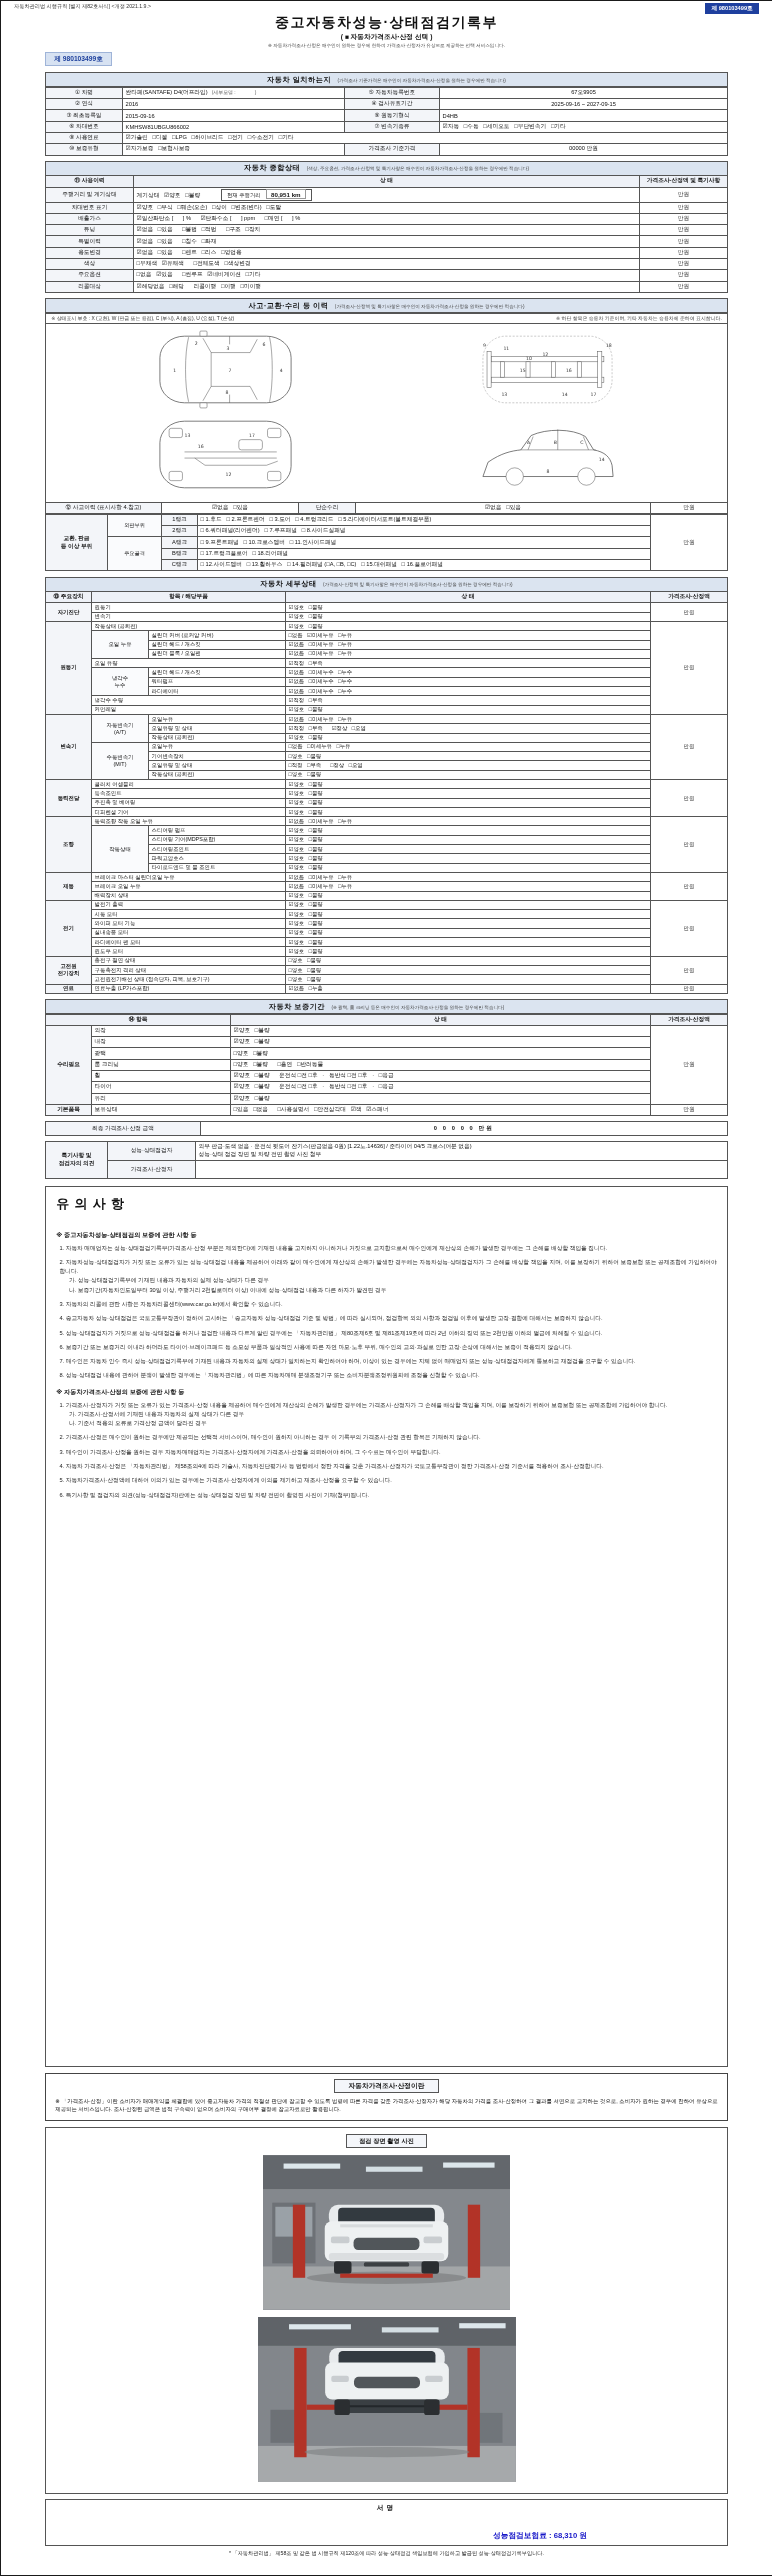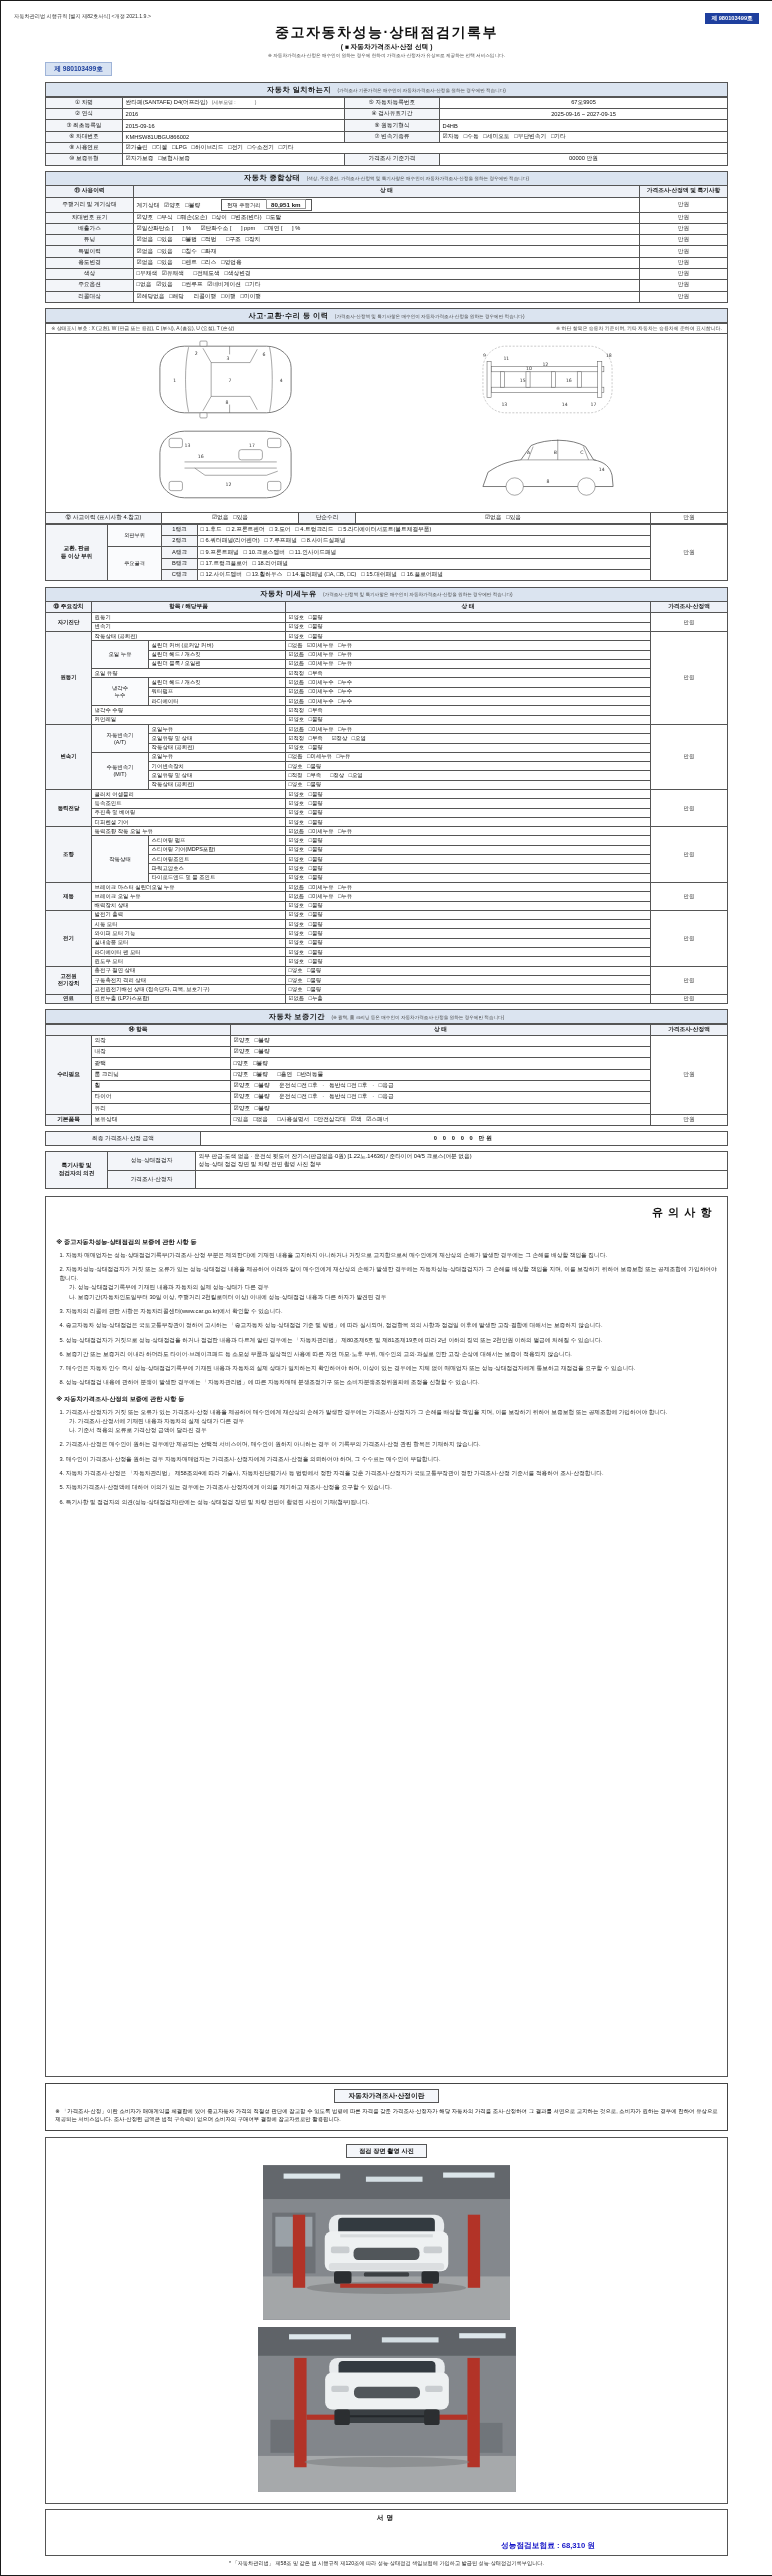--- a/index.html
+++ b/index.html
@@ -2,21 +2,21 @@
 <html style="font-size:8.2px"><head>
 <meta charset="utf-8">
 <style>
   * { box-sizing: border-box; }
   html,body { margin:0; padding:0; background:#ededed; }
   .page {
     width:773px; height:2576px; margin:0 auto; background:#fff;
     border:1px solid #1a1a1a; position:relative; overflow:hidden;
     font-family:"Liberation Sans","DejaVu Sans",sans-serif; color:#111;
   }
-  .inner { padding:12px 44px 0 44px; }
+  .inner { padding:2px 44px 0 44px; }
   .topline { display:flex; justify-content:space-between; align-items:flex-start; margin:0 -31px; }
   .ref { font-size:5.2px; color:#333; }
   .badge { background:#1e3f9e; color:#fff; font-size:5.7px; font-weight:bold; padding:1.5px 6.2px; }
   .title-wrap { text-align:center; margin-top:0; }
   .main-title { font-size:14px; font-weight:bold; letter-spacing:1.5px; margin:0; }
   .subtitle { font-size:6.7px; font-weight:bold; margin-top:1px; }
   .title-note { font-size:4.6px; color:#444; margin-top:1px; }
   .docno { display:inline-block; background:#d7e2f2; color:#1d3f9c; font-weight:bold; font-size:6.7px;
            padding:1.5px 8.2px; border:0.5px solid #9fb4d8; margin:4.1px 0 1px 0; }
   .sec { margin-top:5.2px; }
@@ -41,33 +41,33 @@
   .legend-bar { border:0.5px solid #555; border-top:0.5px solid #555; margin-top:-0.5px; padding:1.5px 5.2px;
                 font-size:4.9px; color:#333; display:flex; justify-content:space-between; }
   .diagrams { border:0.5px solid #555; margin-top:-0.5px; display:grid; grid-template-columns:1fr 1fr;
               gap:3.1px 5.2px; padding:5.2px 20.6px; justify-items:center; background:#fff; }
   .detail-table td { height:9.3px; font-size:5.4px; padding:0.5px 2.6px; }
   .final-table td { height:13.4px; }
   .final-val { font-weight:bold; letter-spacing:2.1px; }
   .special-table td { height:18.5px; }
   .special-text { font-size:5.2px; text-align:left; white-space:pre-wrap; }
   .notice-box { border:0.5px solid #555; margin-top:6.2px; padding:7.2px 10.3px; min-height:881px; }
-  .notice-title { text-align:right; font-weight:bold; font-size:11px; letter-spacing:5.2px; margin:1px 0 18px 0; }
+  .notice-title { text-align:left; font-weight:bold; font-size:13px; letter-spacing:5.2px; margin:1px 0 18px 0; }
   .notice-h { font-weight:bold; font-size:6.2px; margin:7.2px 0 4.1px 0; }
   ol.notice-list { margin:0; padding:0 0 0 3.1px; list-style:none; }
   ol.notice-list li { font-size:5.7px; line-height:1.6; margin-bottom:5.2px; white-space:pre-wrap; text-align:justify; color:#222; }
   .def-box { border:0.8px solid #444; margin-top:6.2px; padding:5.2px 9.3px 6.2px 9.3px; text-align:center; }
   .def-title { display:inline-block; border:0.5px solid #555; font-weight:bold; font-size:6.7px; padding:1.5px 13.4px; background:#f4f6fa; }
   .def-text { font-size:5.4px; line-height:1.55; margin-top:4.1px; text-align:justify; white-space:pre-wrap; }
   .photo-box { border:0.5px solid #555; margin-top:6.2px; padding:6.2px 5.2px 4.1px 5.2px; text-align:center; }
   .photo-caption { display:inline-block; border:0.5px solid #555; padding:1.5px 12.4px; font-weight:bold; font-size:6.2px; margin-bottom:6.2px; background:#f4f6fa; }
   .photo { display:block; margin:0 auto 7.2px auto; background:#888c90; }
   .sign-box { border:0.5px solid #555; margin-top:5.2px; height:47px; position:relative; padding:3.1px; text-align:center; }
   .sign-label { font-size:6.7px; font-weight:bold; letter-spacing:3.1px; }
-  .insurance { position:absolute; right:132px; bottom:4.1px; color:#1515c8; font-weight:bold; font-size:7.7px; }
+  .insurance { position:absolute; right:140px; bottom:4.1px; color:#1515c8; font-weight:bold; font-size:7.7px; }
   .footnote { text-align:center; font-size:5.2px; margin-top:4.1px; color:#222; }
   svg text { font-family:"DejaVu Sans",sans-serif; }
 </style>
 </head>
 <body>
 
 <div class="page">
   <div class="inner">
 
     
@@ -340,21 +340,21 @@
           <td class="lbl">C랭크</td>
           <td class="st">□ 12.사이드멤버   □ 13.휠하우스   □ 14.필러패널 (□A, □B, □C)   □ 15.대쉬패널   □ 16.플로어패널</td>
         </tr>
       </tbody>
         </table>
     </div>
 
     
     <div class="sec">
       <div class="sec-head">
-        <span class="sec-title">자동차 미세누유</span>
+        <span class="sec-title">자동차 세부상태</span>
         <span class="sec-note">(가격조사·산정액 및 특기사항은 매수인이 자동차가격조사·산정을 원하는 경우에만 적습니다)</span>
       </div>
       <table class="grid detail-table">
         <colgroup>
             <col style="width:46px">
             <col style="width:57px">
             <col style="width:137px">
             <col>
             <col style="width:77px">
           </colgroup>

